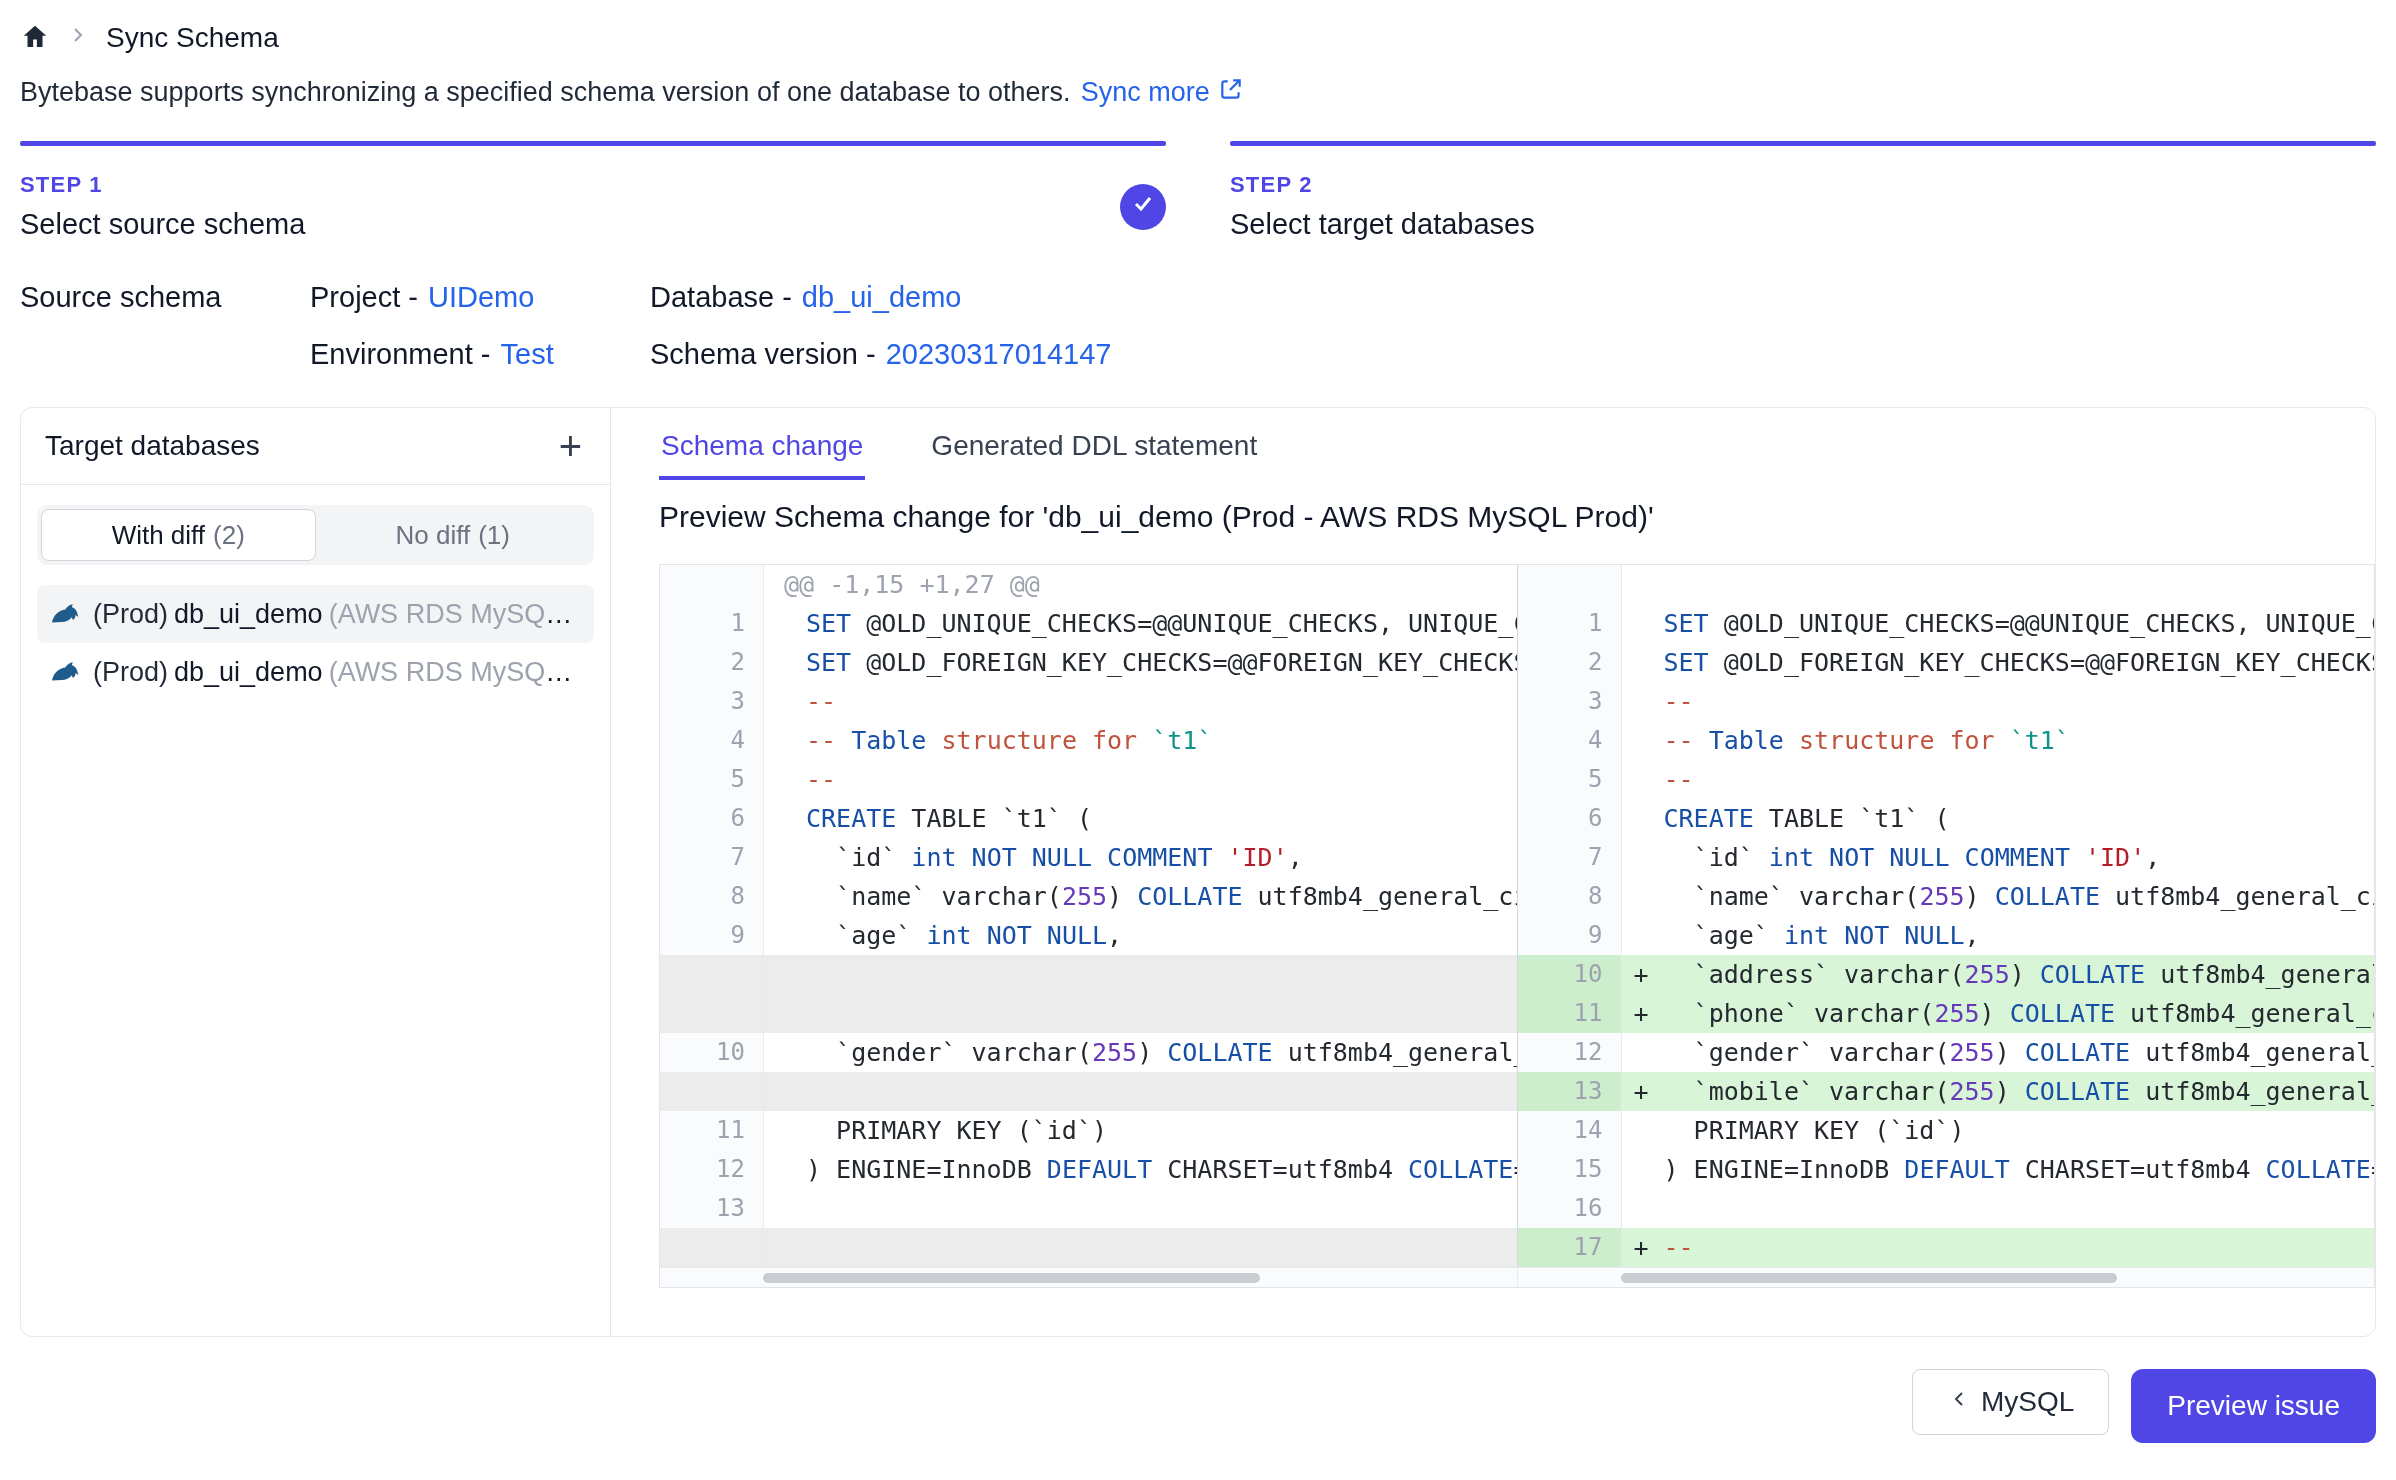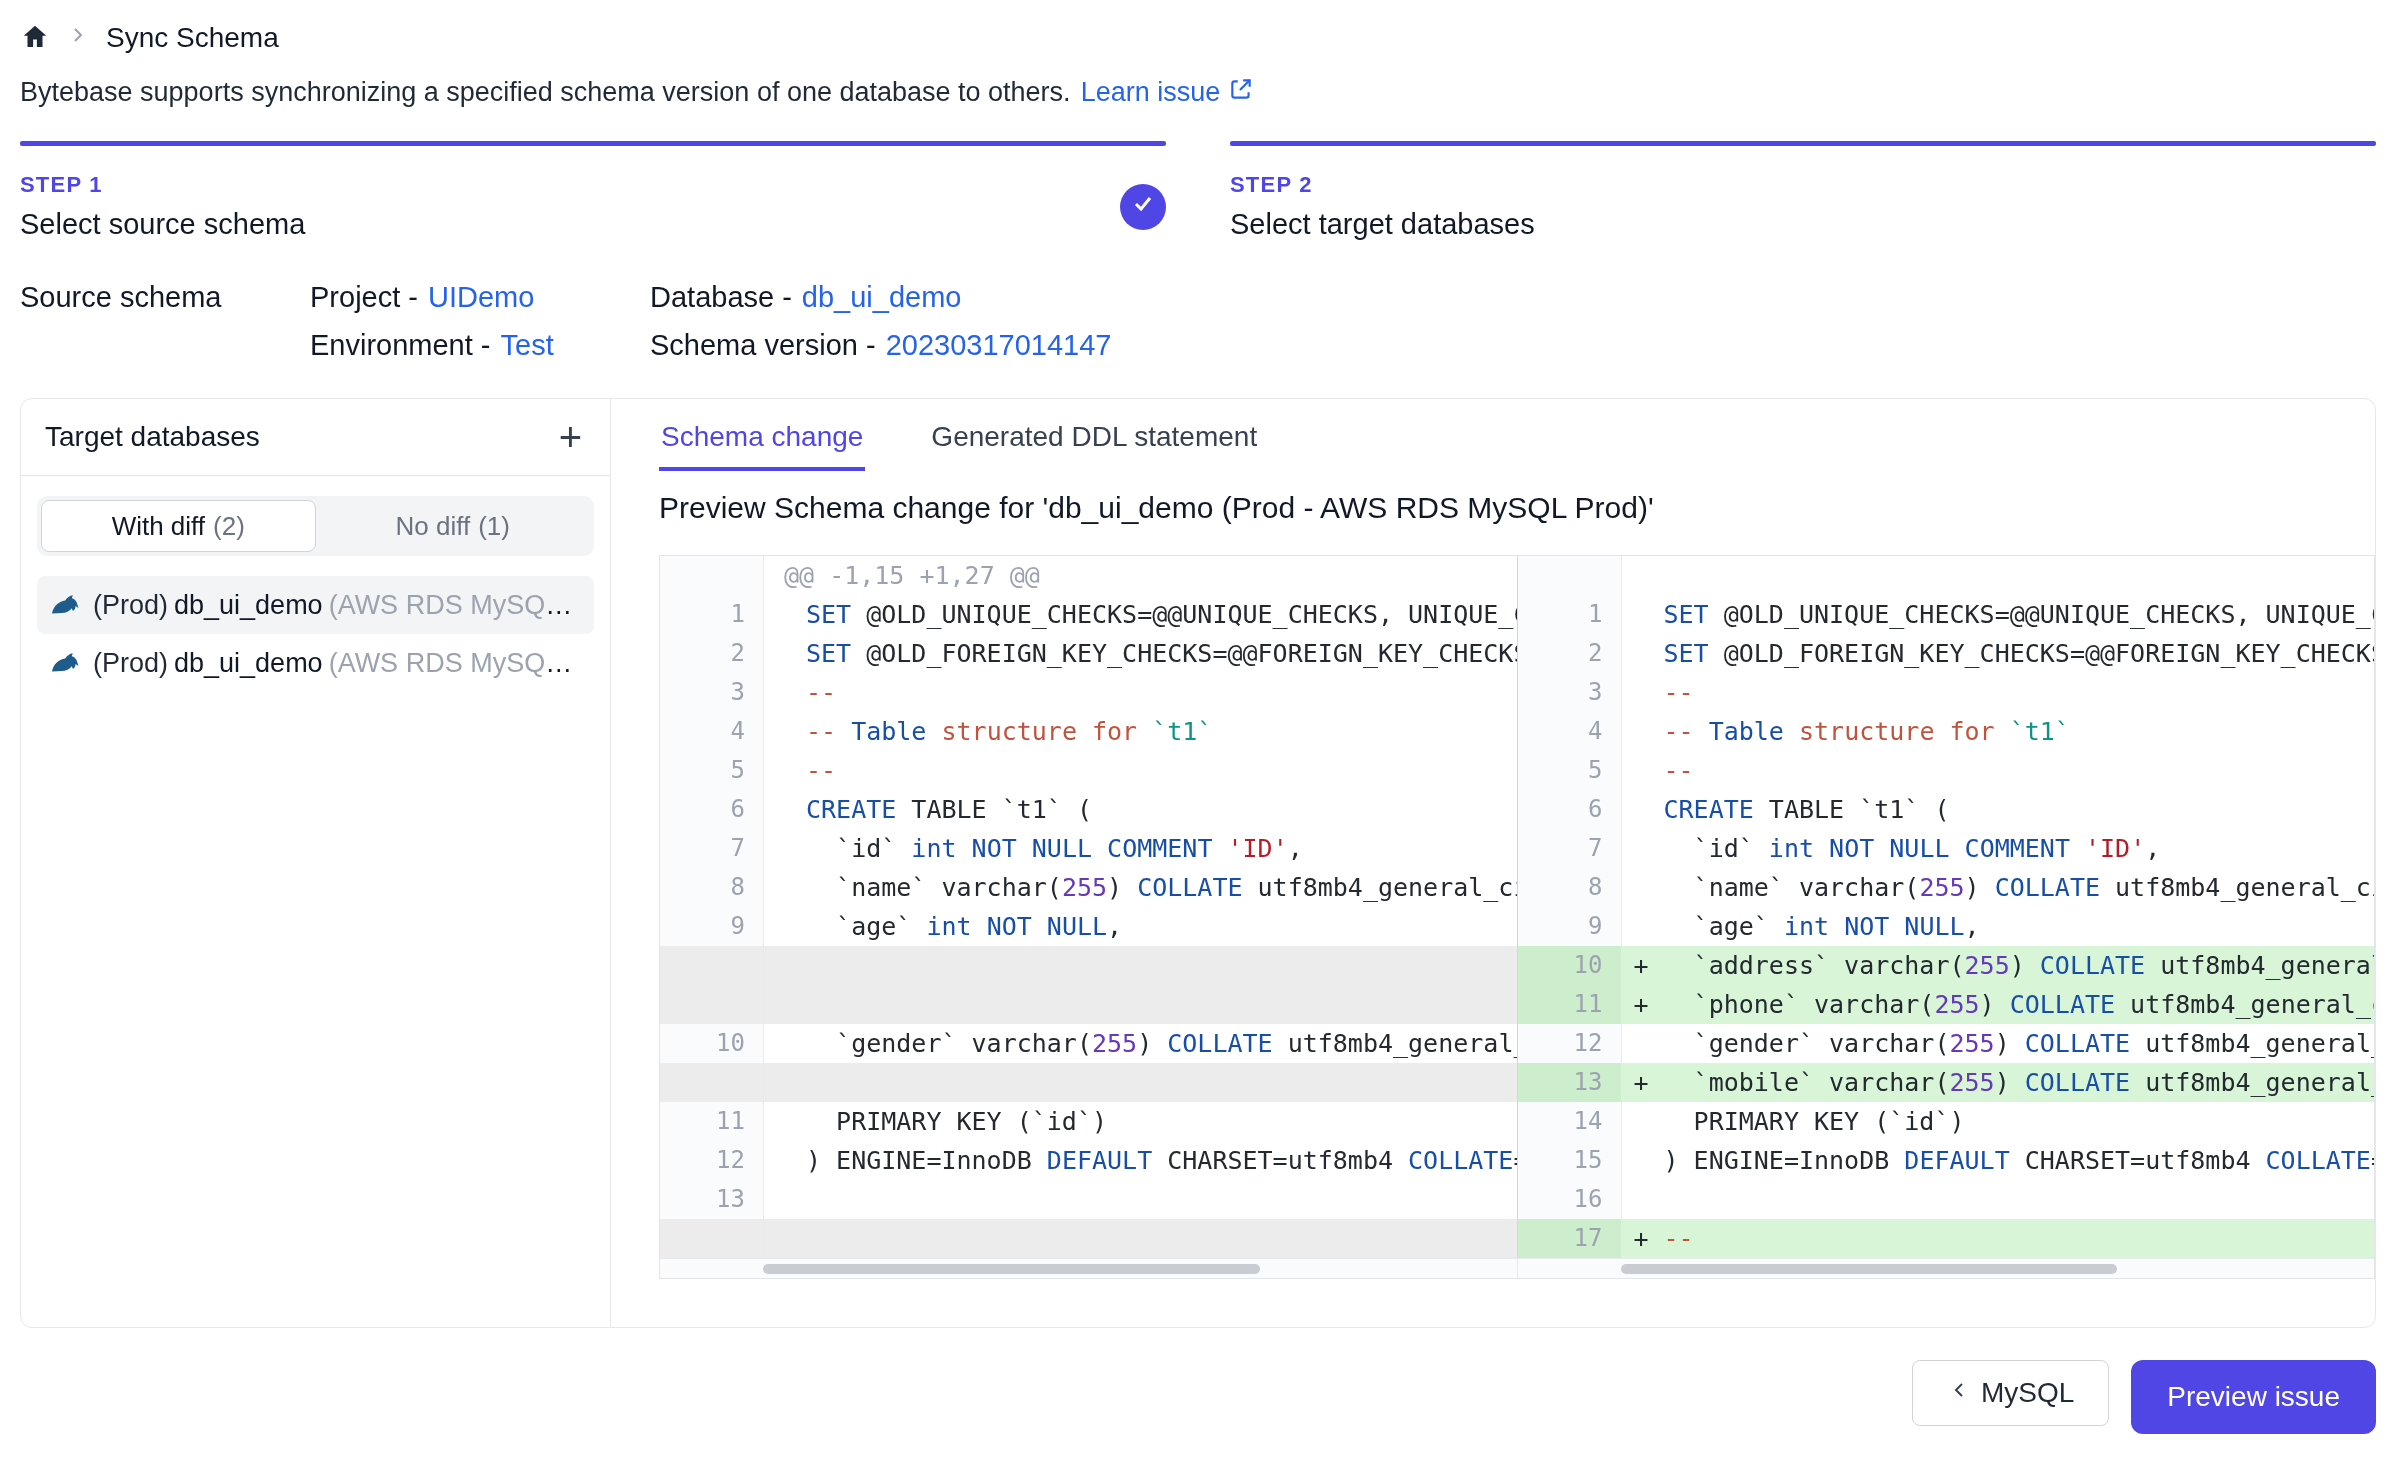--- a/index.html
+++ b/index.html
@@ -27,21 +27,21 @@
   
   .steps { display:grid; grid-template-columns:1fr 1fr; gap:64px; margin-top:32px; }
   .step-bar { height:5px; background:var(--accent,#4f46e5); border-radius:2px; }
   .step-head { margin-top:26px; display:flex; justify-content:space-between; align-items:center; }
   .step-label { font-size:22px; font-weight:700; letter-spacing:1.2px; color:var(--accent,#4f46e5); margin-bottom:10px; }
   .step-title { font-size:29px; font-weight:500; color:#111827; }
   .check-circle { width:46px; height:46px; border-radius:50%; background:var(--accent,#4f46e5); display:flex; align-items:center; justify-content:center; flex-shrink:0; }
   .check-circle svg { width:24px; height:24px; stroke:#ffffff; }
 
   
-  .source-grid { display:grid; grid-template-columns:290px 340px 1fr; row-gap:15px; margin-top:40px; align-items:baseline; }
+  .source-grid { display:grid; grid-template-columns:290px 340px 1fr; row-gap:24px; margin-top:40px; align-items:baseline; }
   .src-label { font-size:29px; font-weight:500; color:#111827; }
   .field { font-size:29px; color:#111827; white-space:nowrap; }
   .f-link { color:var(--link,#2563eb); margin-left:10px; text-decoration:none; cursor:pointer; }
 
   
   .main-box { margin-top:36px; border:1px solid #e5e7eb; border-radius:12px; display:flex; overflow:hidden; }
   .target-panel { width:590px; flex-shrink:0; border-right:1px solid #e5e7eb; }
   .panel-head { display:flex; justify-content:space-between; align-items:center; padding:18px 24px; border-bottom:1px solid #e5e7eb; }
   .panel-title { font-size:28px; font-weight:500; }
   .add-btn { font-size:40px; font-weight:300; color:#374151; background:none; border:none; line-height:1; cursor:pointer; padding:0 4px; }
@@ -120,21 +120,21 @@
       <svg viewBox="0 0 24 24" fill="none" stroke-width="2">
           <polyline points="9 6 15 12 9 18"></polyline>
         </svg>
     </span>
     <span class="crumb-title">Sync Schema</span>
   </nav>
 
   <div class="intro">
     <span>Bytebase supports synchronizing a specified schema version of one database to others.</span>
     <a class="learn-more">
-      <span>Learn issue</span>
+      <span>Sync more</span>
       <span>
         <svg viewBox="0 0 24 24" fill="none" stroke-width="2">
             <path d="M14 4h6v6"></path>
             <path d="M20 4l-9 9"></path>
             <path d="M9 5H6a2 2 0 0 0-2 2v11a2 2 0 0 0 2 2h11a2 2 0 0 0 2-2v-3"></path>
           </svg>
       </span>
     </a>
   </div>
 

